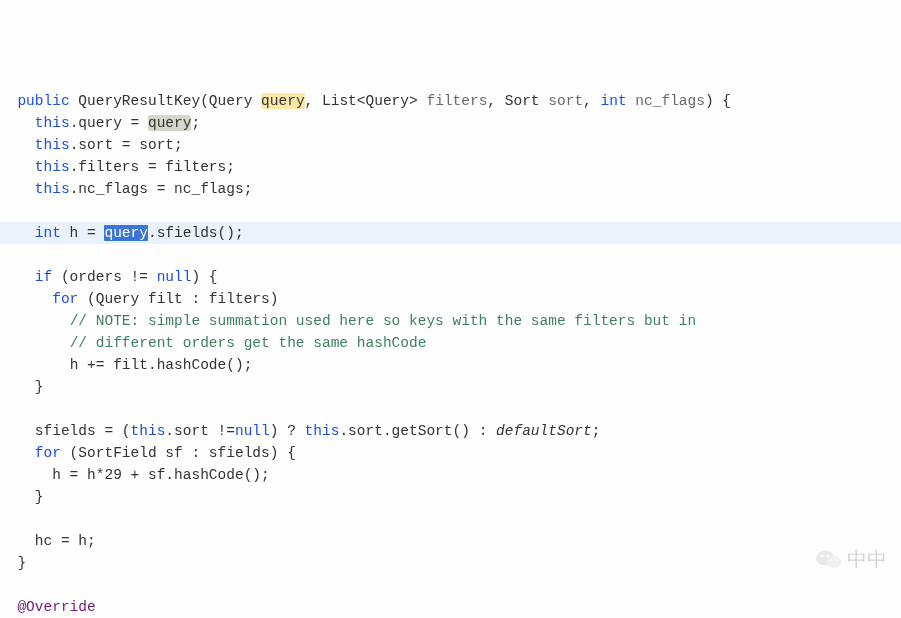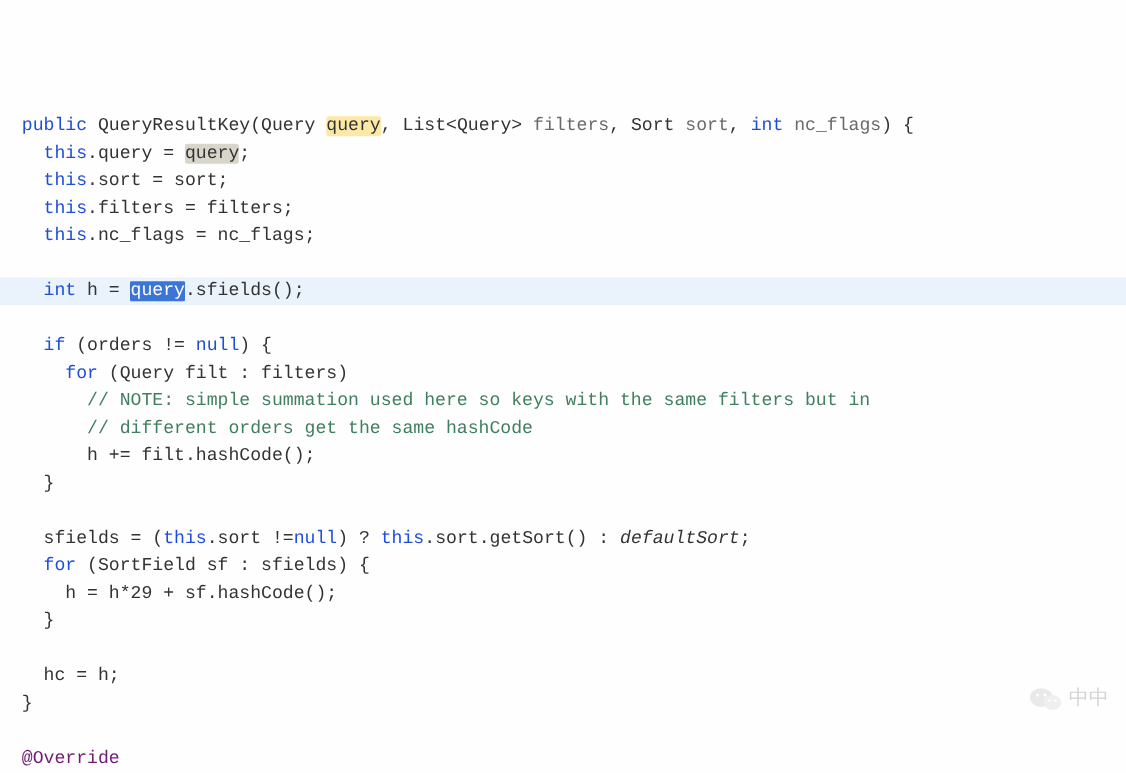--- a/index.html
+++ b/index.html
@@ -25,21 +25,21 @@
   .hl-gray { background: #d8d6ca; border-radius: 2px; }      
   .hl-blue { background: #3b75d7; color: #fff; border-radius: 1px; } 
   .line-current { background: #eaf2fb; display: block; width: 100%; }
 
   .watermark {
     position: absolute;
     right: 14px;
     top: 548px;
     opacity: 0.25;
     font-family: sans-serif;
-    font-size: 16px;
+    font-size: 20px;
     color: #555;
     display: flex;
     align-items: center;
     gap: 4px;
   }
   .watermark svg { opacity: 0.7; }
 </style>
 </head>
 <body>
 

